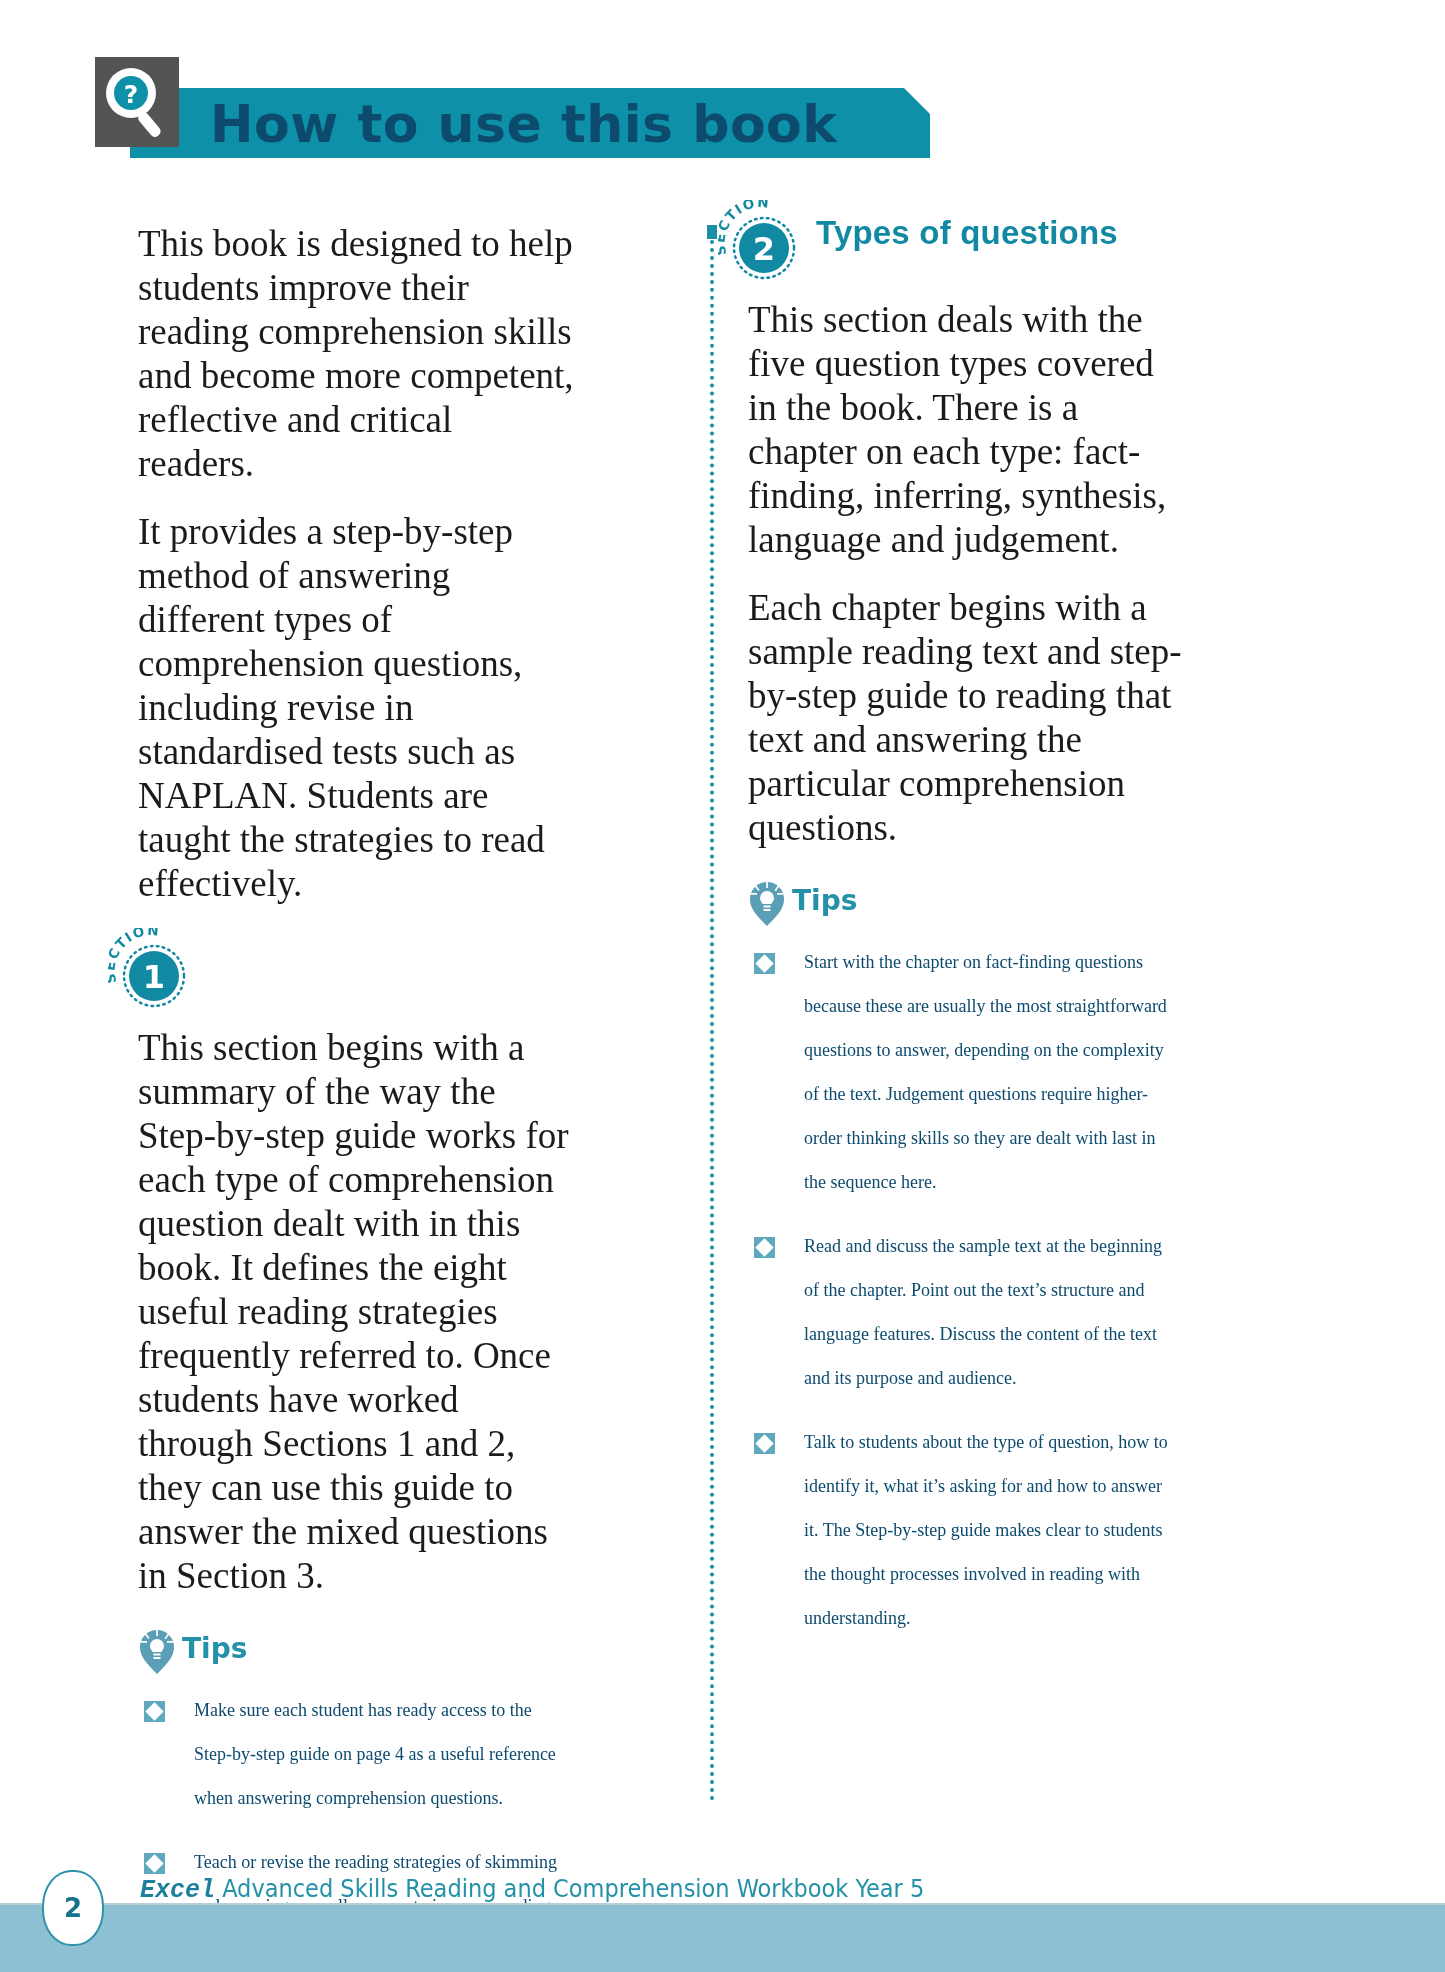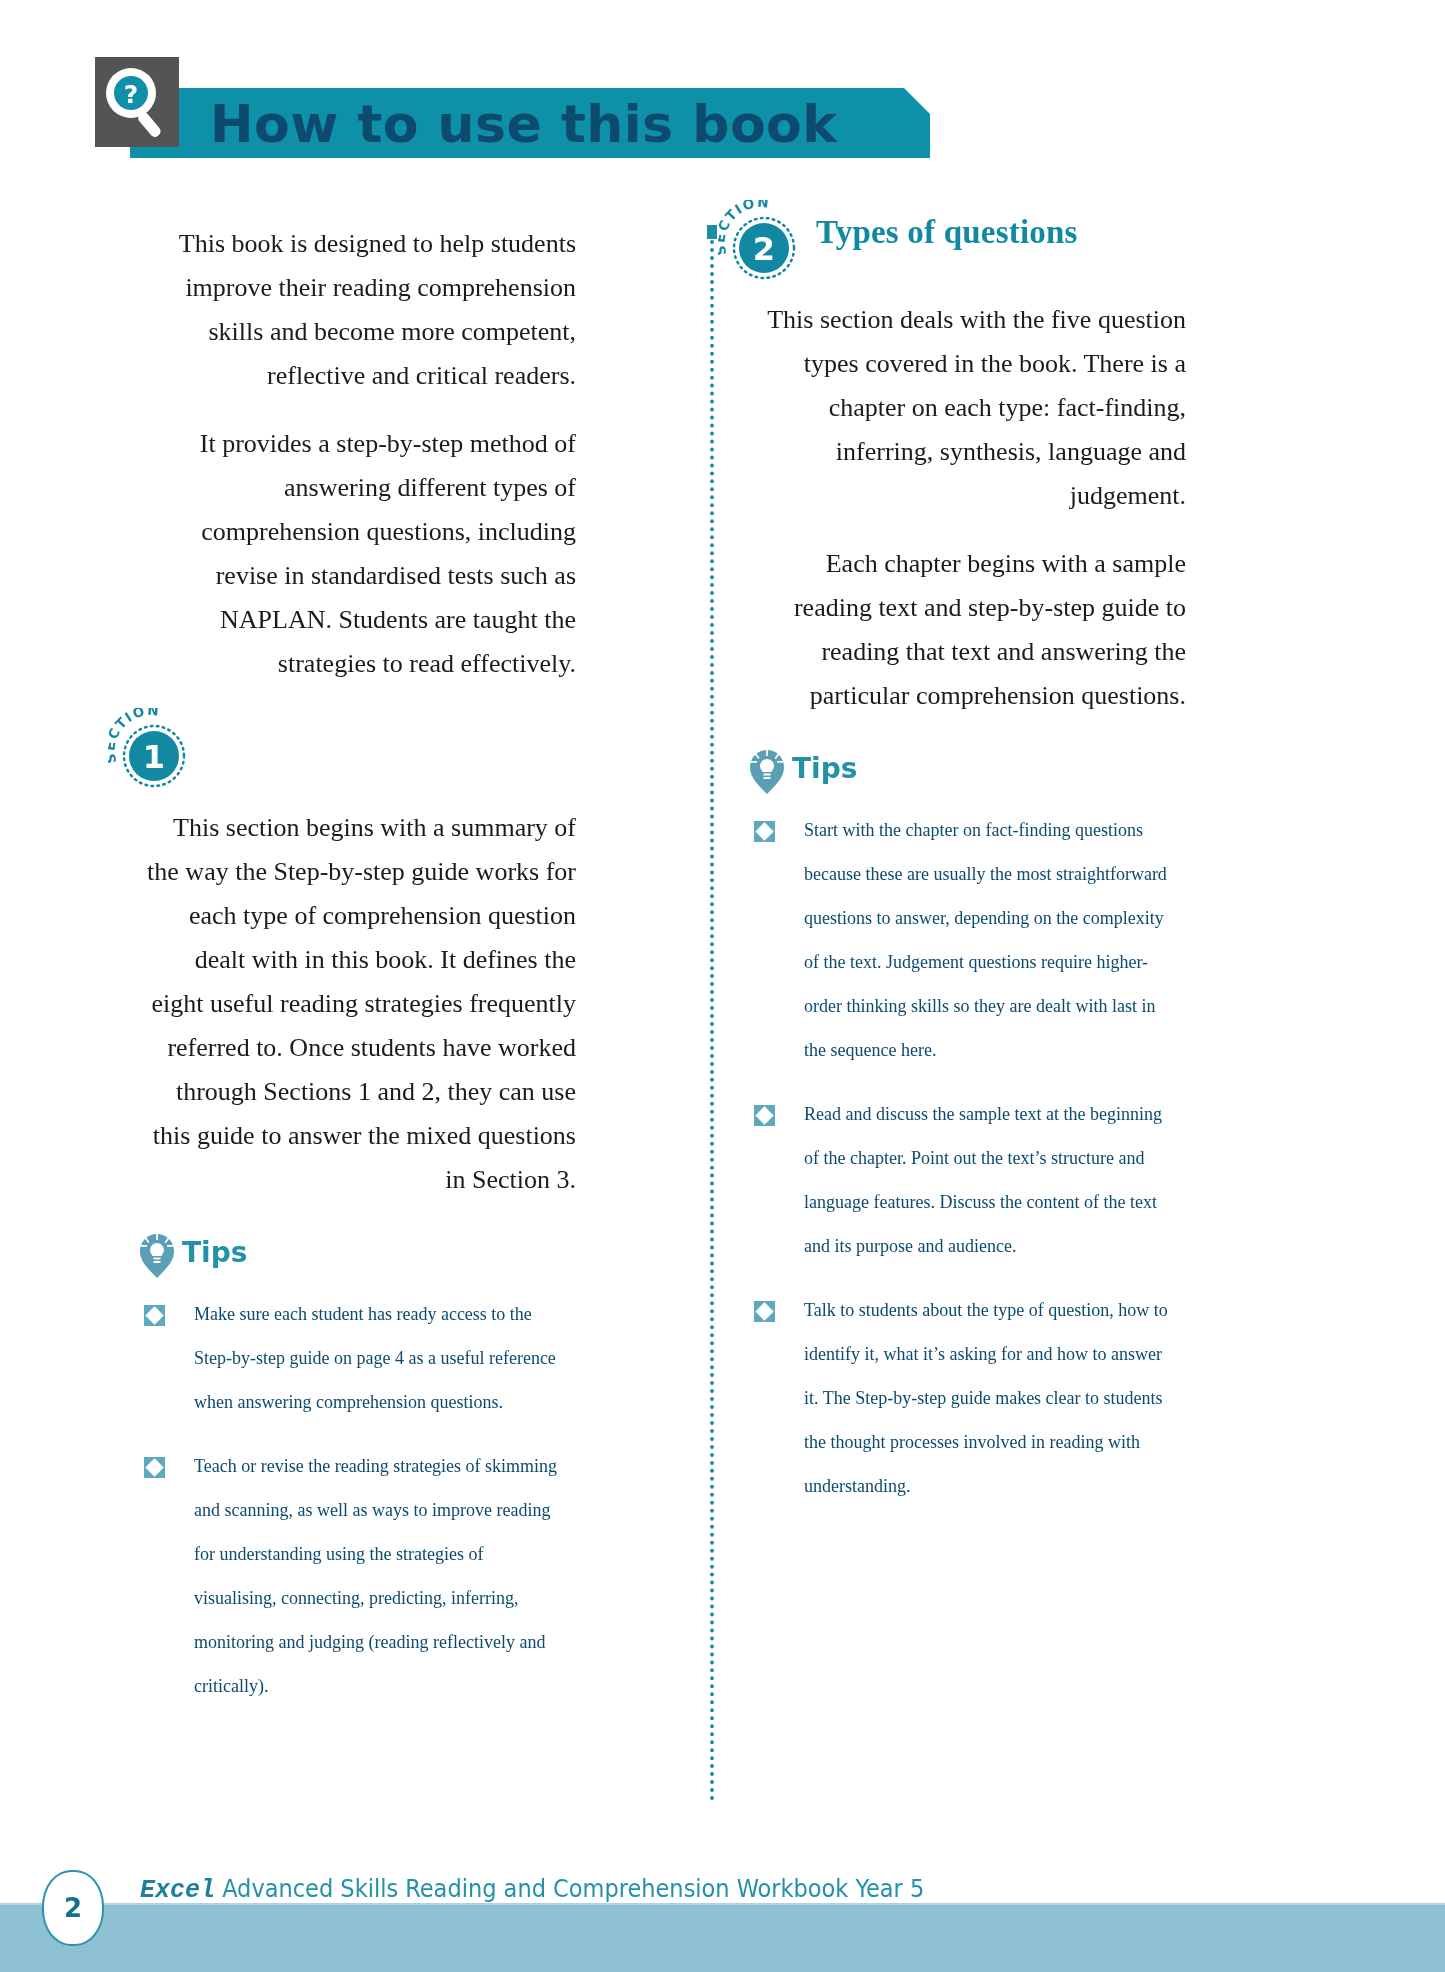--- a/index.html
+++ b/index.html
@@ -69,41 +69,41 @@
     position:absolute;
     left:707px; top:225px;
     width:10px; height:14px;
     background:#1a8fa5;
   }
 
   
   p.body{
     margin:0 0 24px 0;
     font-family:"Liberation Serif", serif;
-    font-size:26px;
+    font-size:37px;
     line-height:44px;
     color:#1b1b1b;
-    text-align:right;
+    text-align:left;
   }
 
   
   .section-head{
     position:relative;
     height:72px;
     margin:30px 0 18px 0;
   }
   .section-badge{
     position:absolute;
     left:-30px; top:-8px;
     width:88px; height:88px;
   }
   .section-title{
     position:absolute;
     left:68px; top:6px;
-    font-family:Liberation Serif, serif;
+    font-family:Liberation Sans, sans-serif;
     font-size:33px;
     font-weight:bold;
     color:#1189a3;
     letter-spacing:0.2px;
     white-space:nowrap;
   }
 
   
   .tips-head{
     position:relative;

